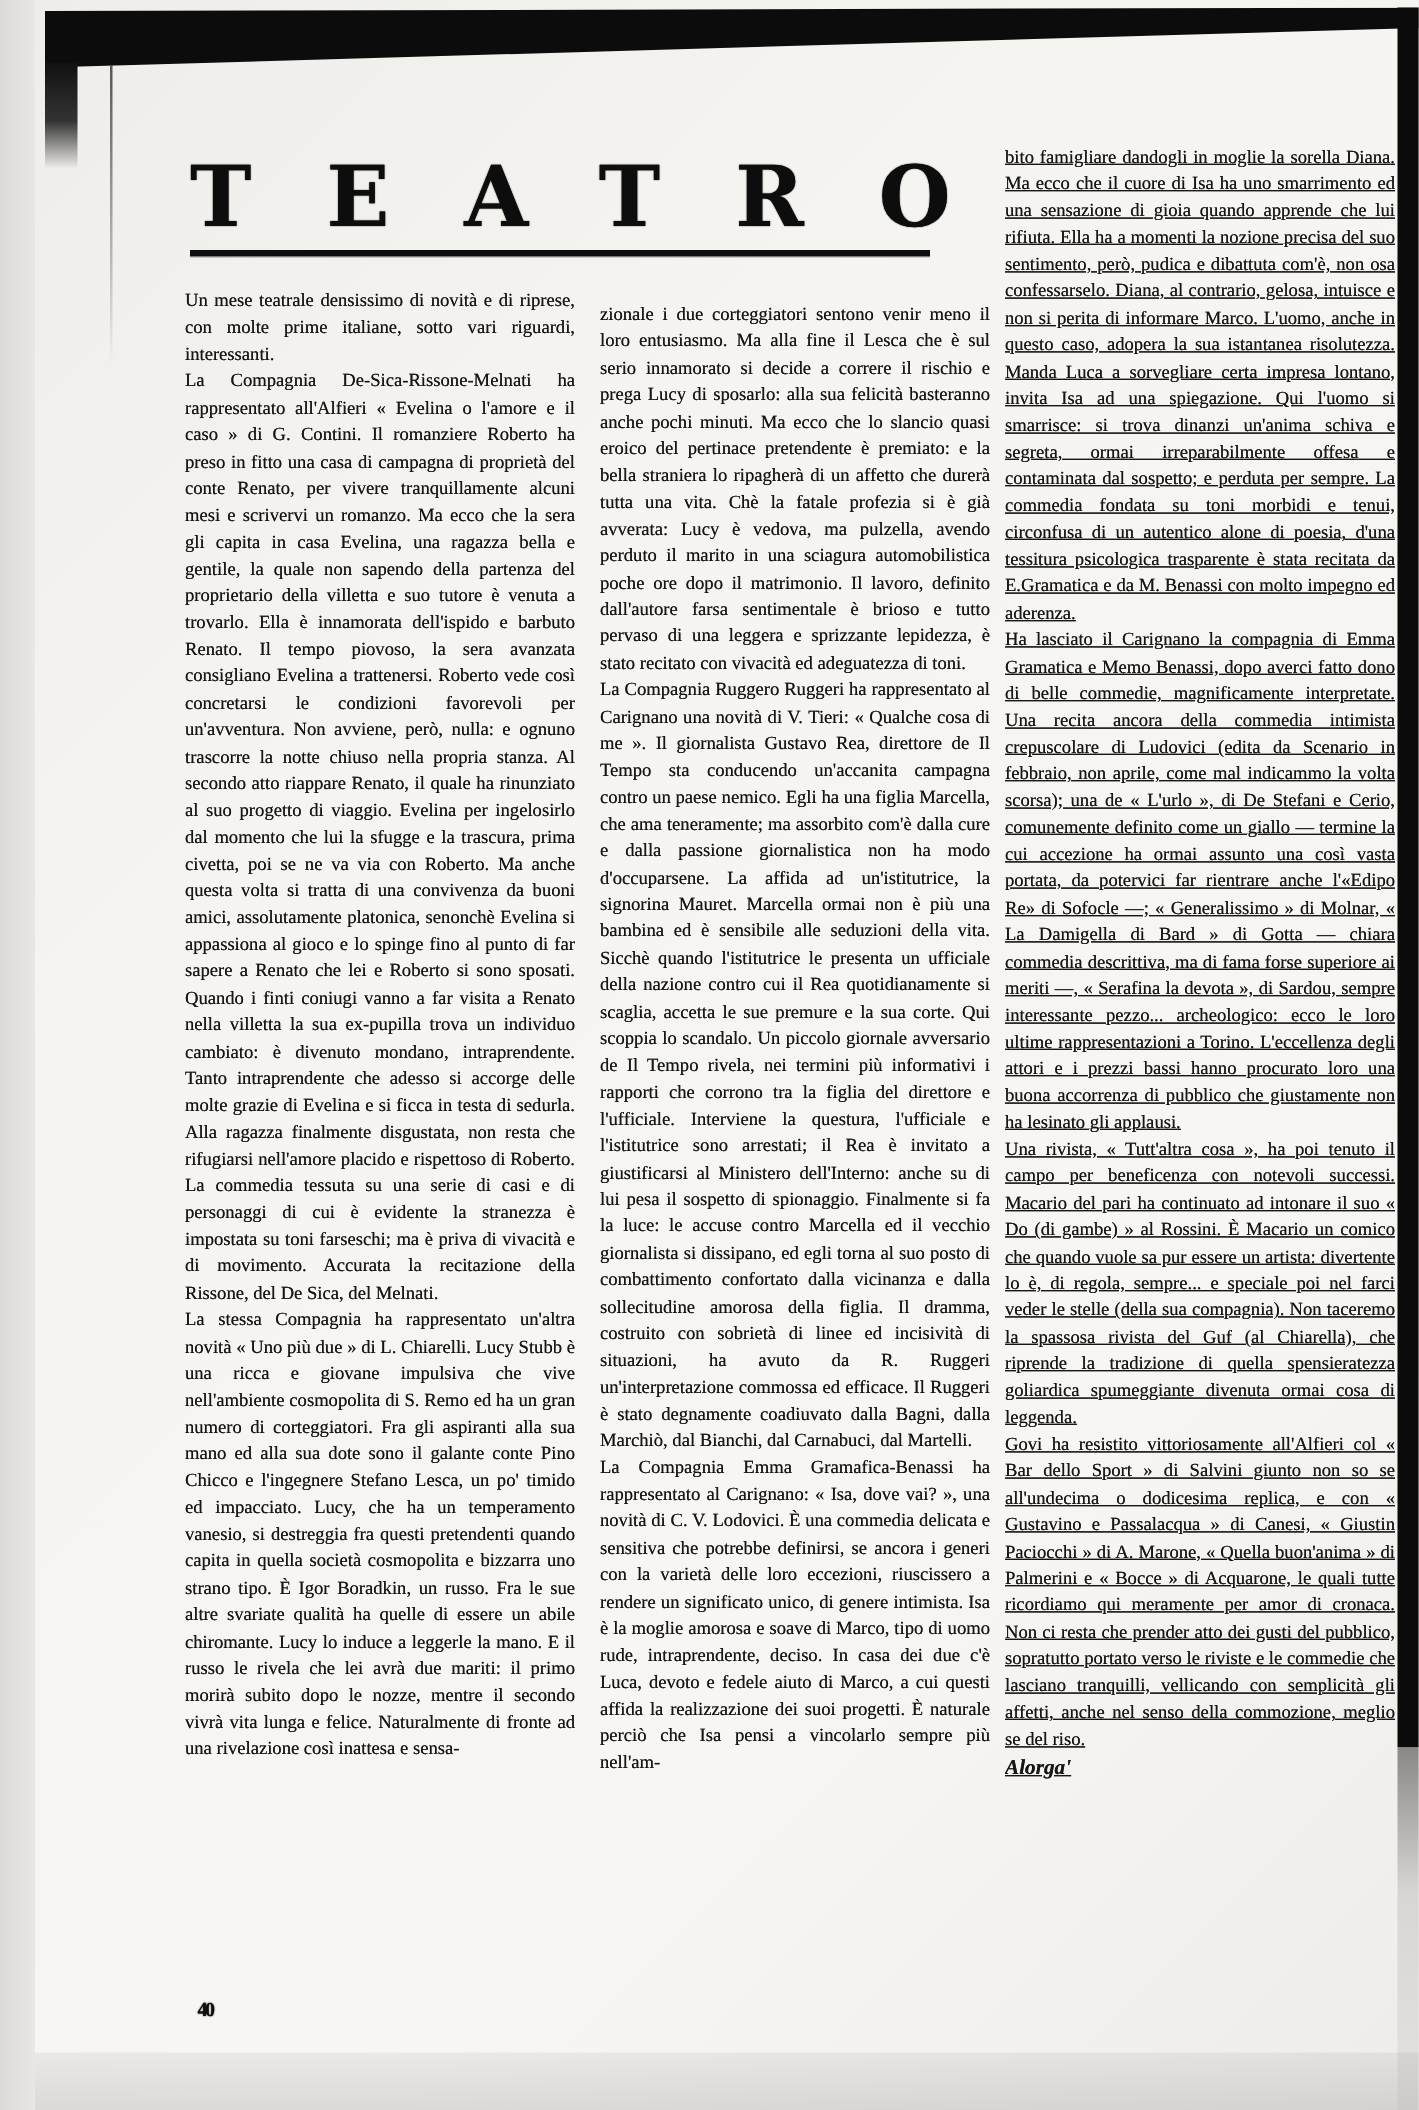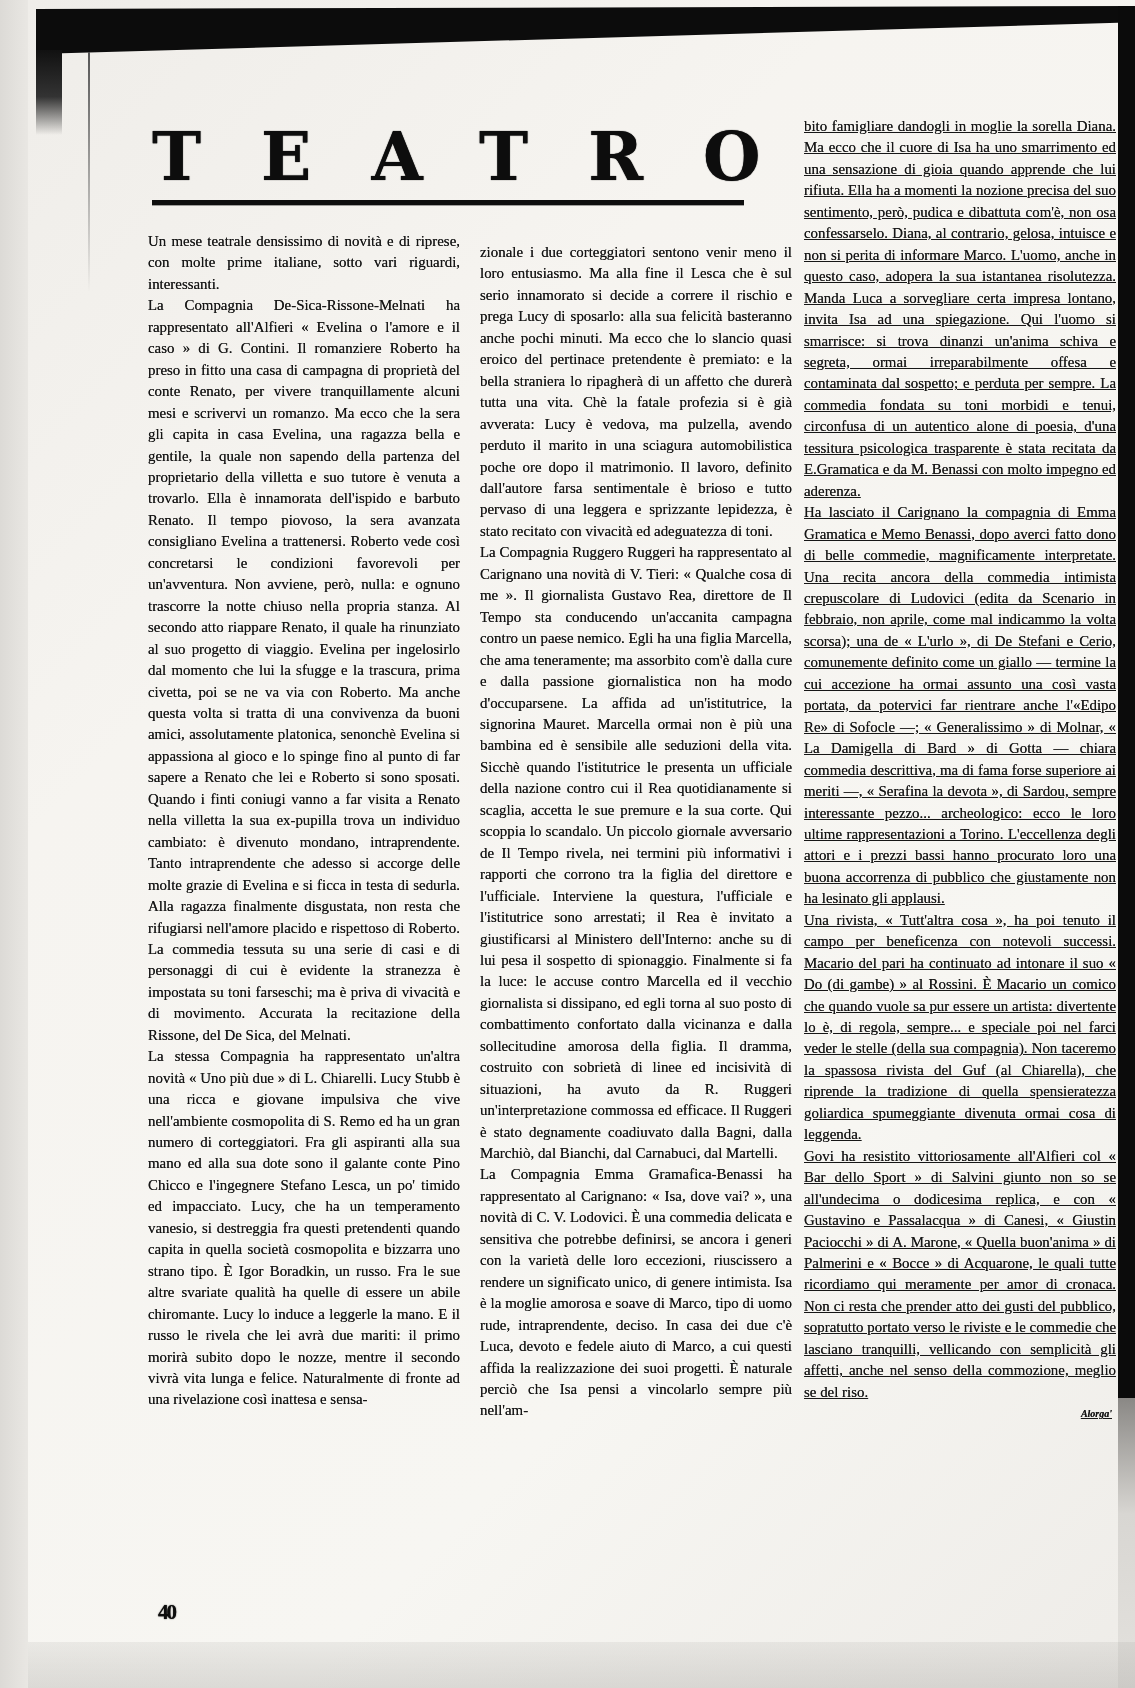--- a/index.html
+++ b/index.html
@@ -62,26 +62,26 @@
     font-size:14.9px;line-height:21.45px;
     text-align:justify;
     text-shadow:0 0 0.45px rgba(25,25,25,0.85);
     -webkit-hyphens:auto;hyphens:auto;
   }
   .col p{margin:0;}
   .col-1{left:148px;top:231px;height:1364px;}
   .col-2{left:480px;top:242px;height:1364px;}
   .col-3{left:804px;top:116px;height:1462px;text-decoration:underline;}
   .signature{
-    text-align:right;font-style:italic;font-weight:bold;font-size:10px;
+    font-style:italic;font-weight:bold;font-size:17px;
     padding-right:4px;margin-top:2px;
   }
   .page-number{
     position:absolute;left:158px;top:1600px;
-    font-weight:bold;font-size:21px;color:#0d0d0d;
+    font-weight:bold;font-size:16px;color:#0d0d0d;
     letter-spacing:-2px;
     text-shadow:0 0 1.2px #000;
   }
 </style>
 </head>
 <body>
 
 <div class="page"></div>
 
 <div class="left-margin-shade"></div>

